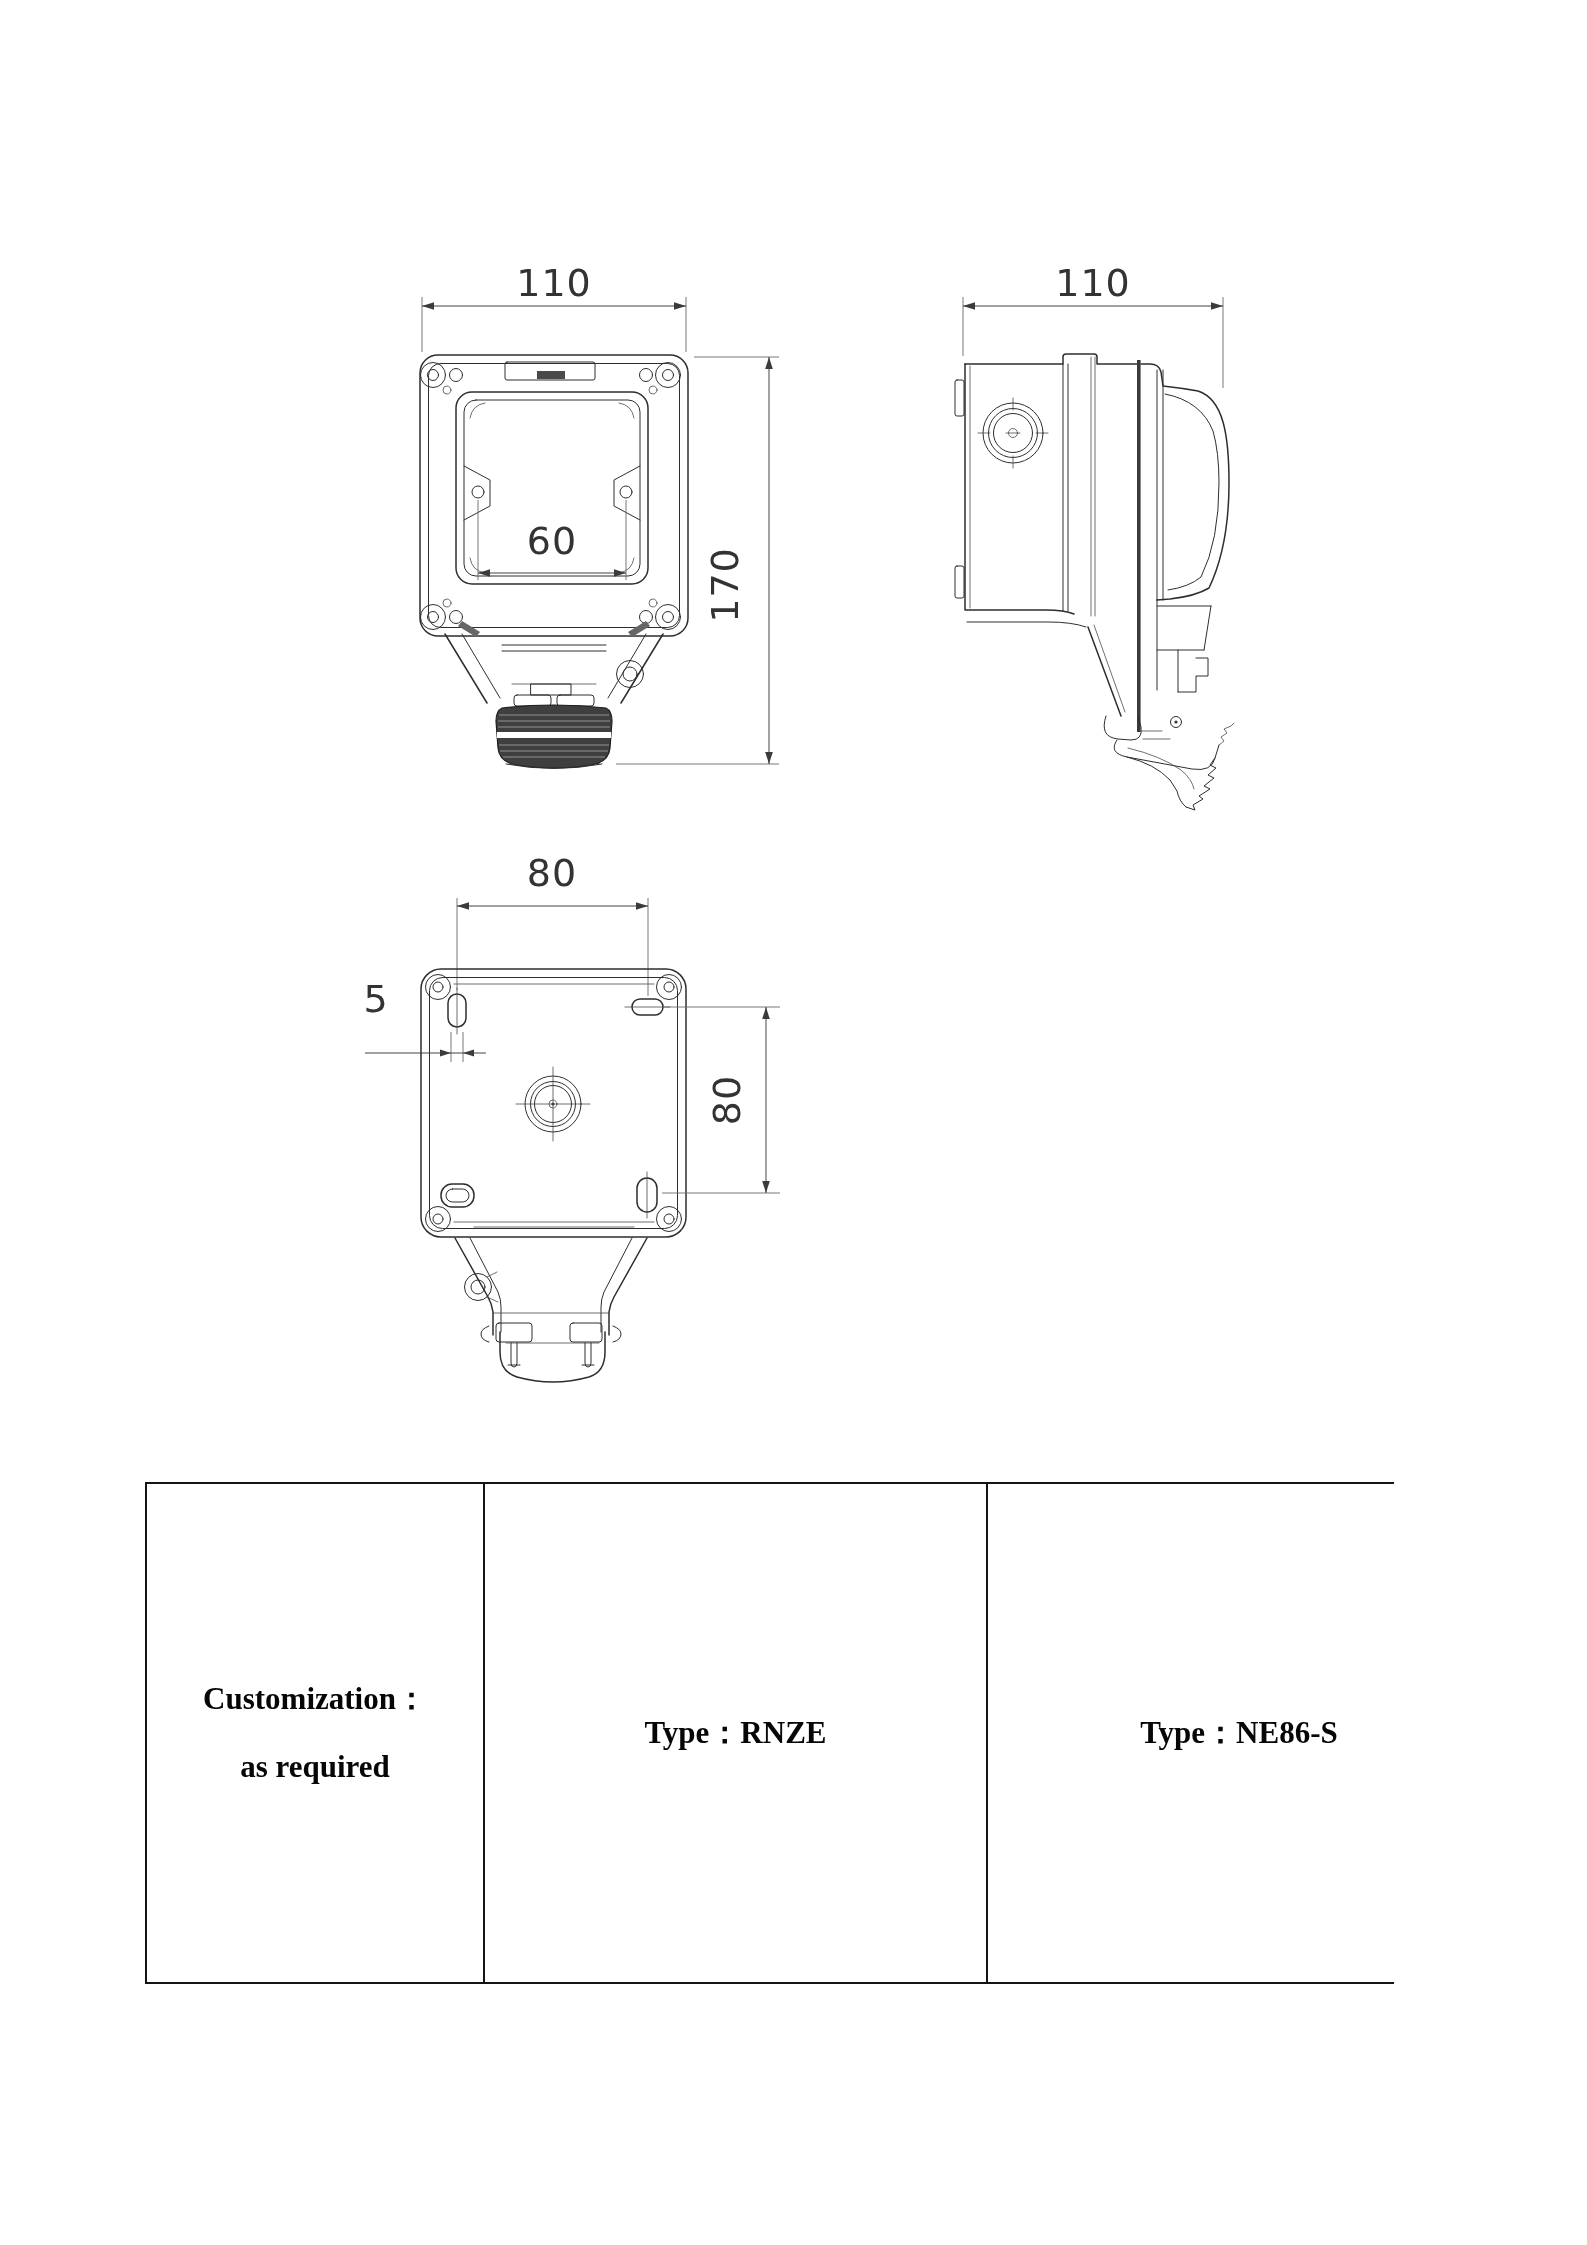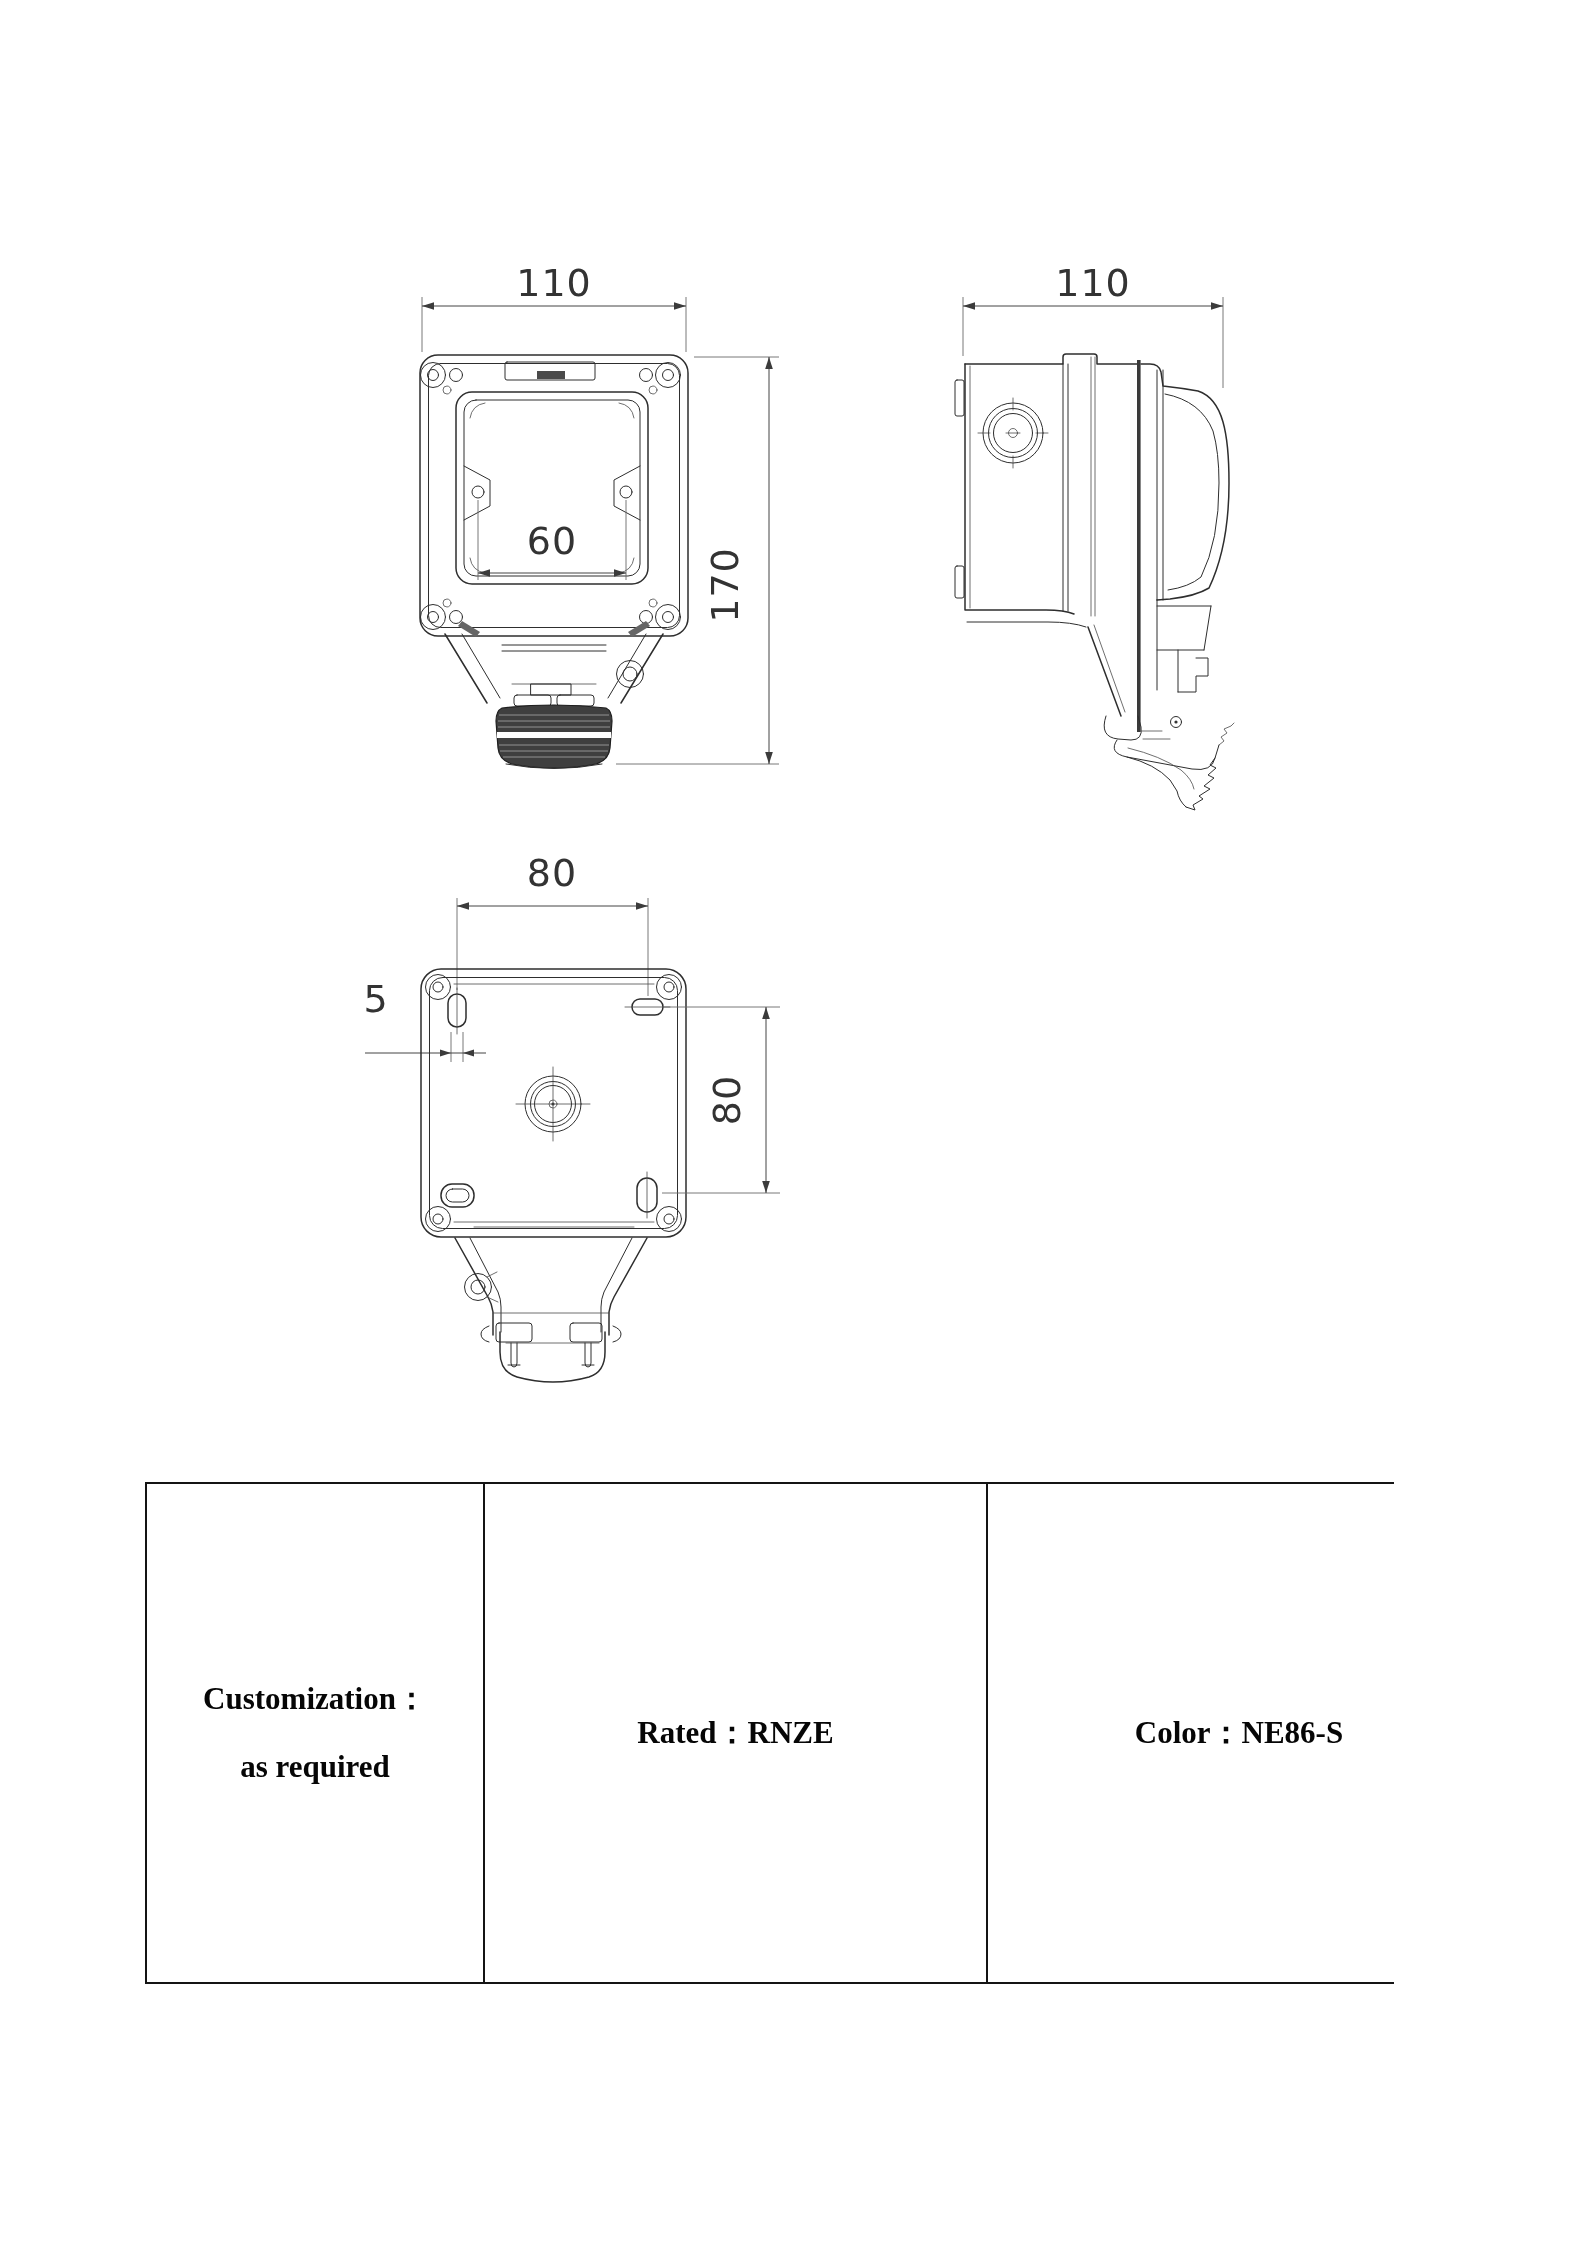--- a/index.html
+++ b/index.html
@@ -251,25 +251,25 @@
     <tbody>
         <tr>
       <td>
             <div class="cellwrap">
         <div>Customization：</div>
         <div>as required</div>
       </div>
           </td>
       <td>
             <div class="cellwrap">
-        <div>Rated：RNZE</div>
+        <div>Type：RNZE</div>
       </div>
           </td>
       <td>
             <div class="cellwrap">
-        <div>Color：NE86-S</div>
+        <div>Type：NE86-S</div>
       </div>
           </td>
     </tr>
   </tbody>
     </table>
 
 </div>
 
 </body></html>

